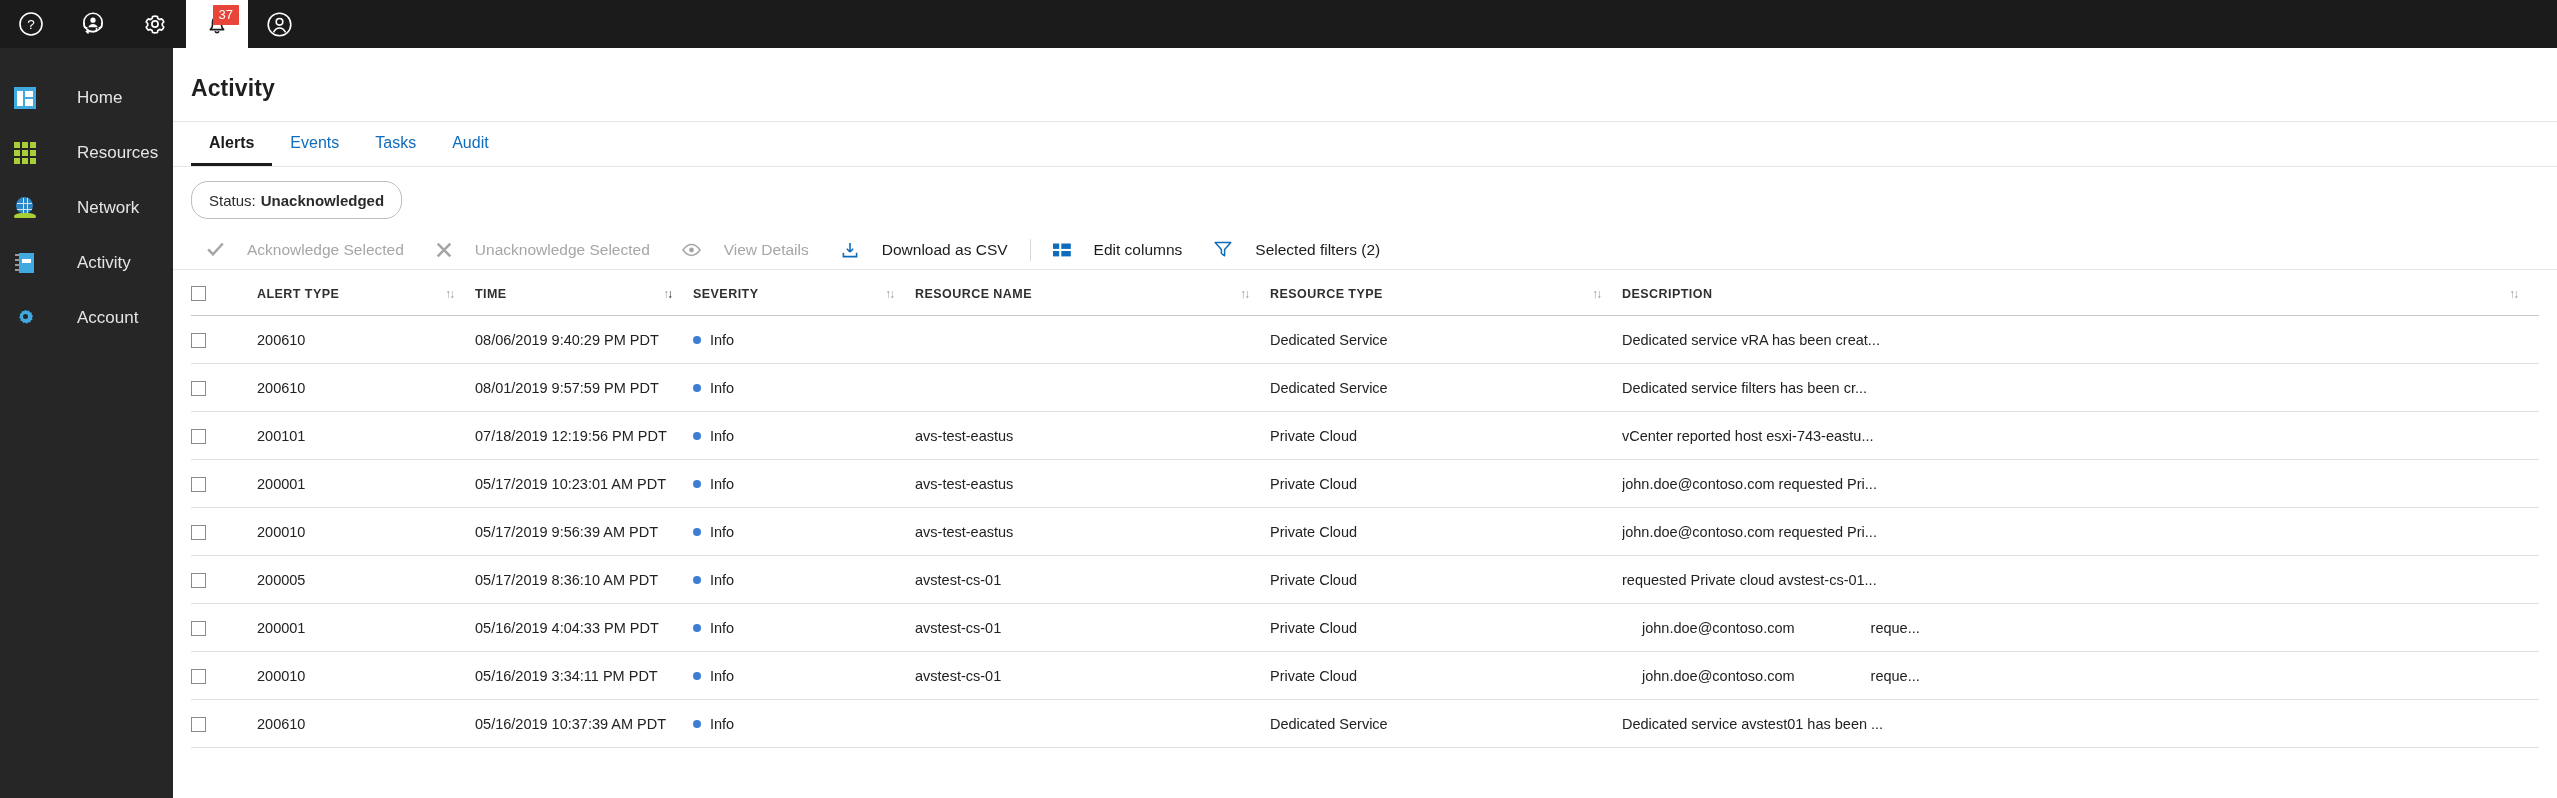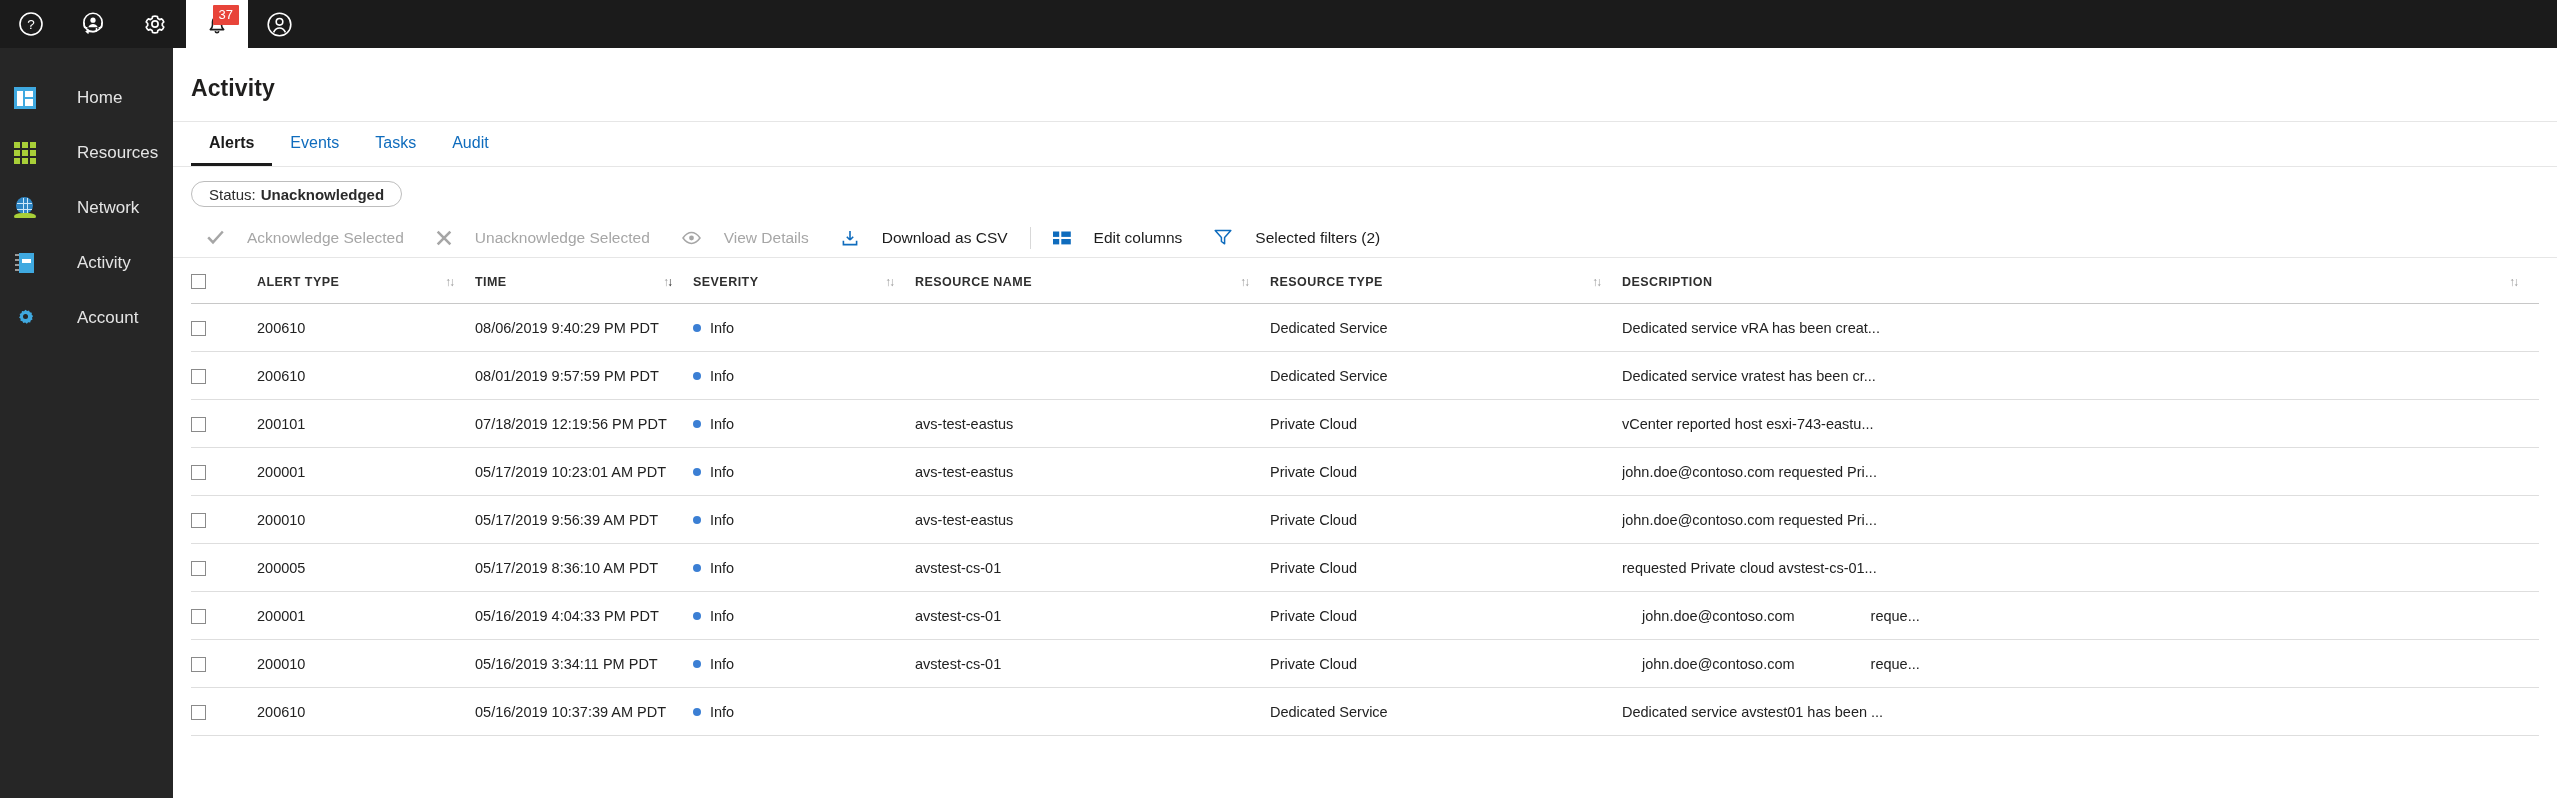--- a/index.html
+++ b/index.html
@@ -83,21 +83,21 @@
   .tabs { display: flex; padding-left: 18px; border-bottom: 1px solid #e6e6e6; }
   .tab {
     font-size: 16px; color: #0f6cbd; padding: 12px 18px 11px 18px;
     cursor: pointer; border-bottom: 3px solid transparent; white-space: nowrap;
   }
   .tab.active { color: #1b1b1b; border-bottom-color: #1b1b1b; font-weight: 700; }
 
   .chiprow { padding: 14px 0 0 18px; }
   .chip {
     display: inline-flex; align-items: center; border: 1px solid #bdbdbd;
-    border-radius: 17px; height: 26px; padding: 0 17px; font-size: 15px; color: #2b2b2b;
+    border-radius: 17px; height: 38px; padding: 0 17px; font-size: 15px; color: #2b2b2b;
     background: #fff; cursor: pointer;
   }
   .chip b { font-weight: 700; margin-left: 5px; }
 
   .toolbar {
     display: flex; align-items: center; height: 40px;
     padding-left: 18px; border-bottom: 1px solid #e6e6e6; margin-top: 11px;
   }
   .tbtn {
     display: flex; align-items: center; gap: 23px; font-size: 15.5px;
@@ -426,21 +426,21 @@
                 <td>08/01/2019 9:57:59 PM PDT</td>
                 <td>
                   <span class="sevcell">
                     <span class="dot"></span>
                     <span>Info</span>
                   </span>
                 </td>
                 <td></td>
                 <td>Dedicated Service</td>
                 <td>
-                  <span class="desc">Dedicated service vratest has been cr...</span>
+                  <span class="desc">Dedicated service filters has been cr...</span>
                 </td>
               </tr>
               <tr>
                 <td>
                   <span class="cb"></span>
                 </td>
                 <td>200101</td>
                 <td>07/18/2019 12:19:56 PM PDT</td>
                 <td>
                   <span class="sevcell">

